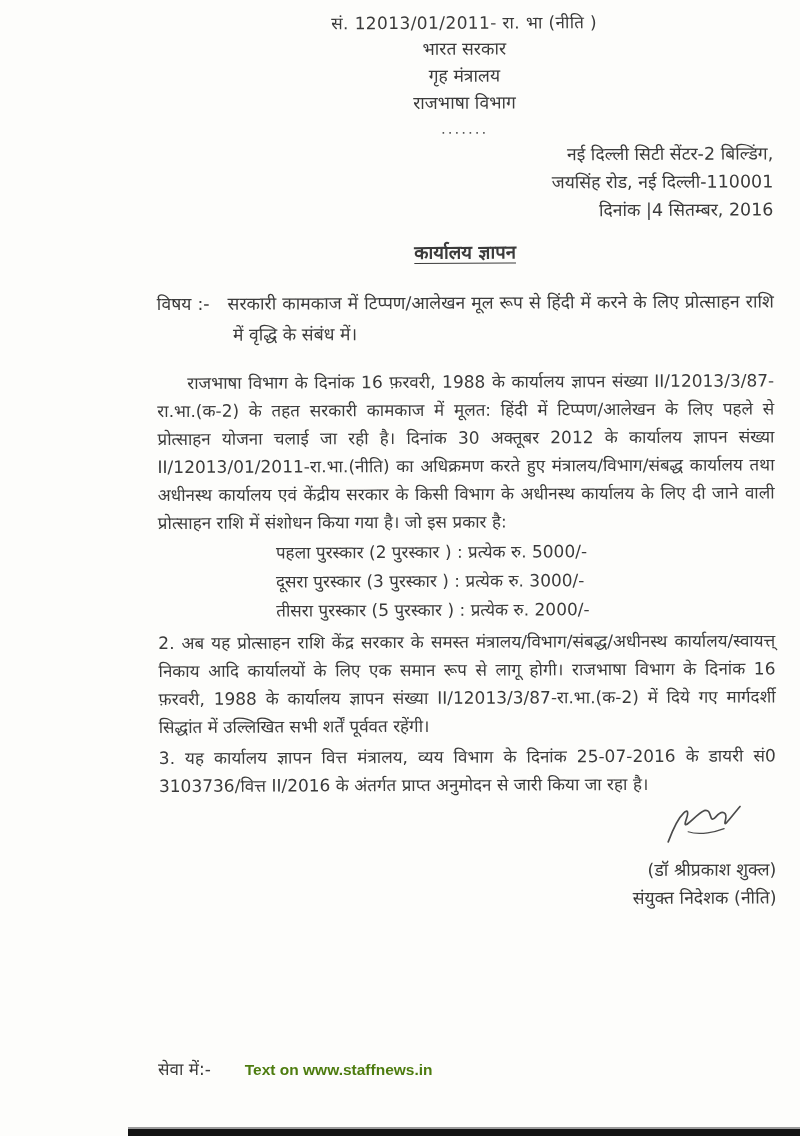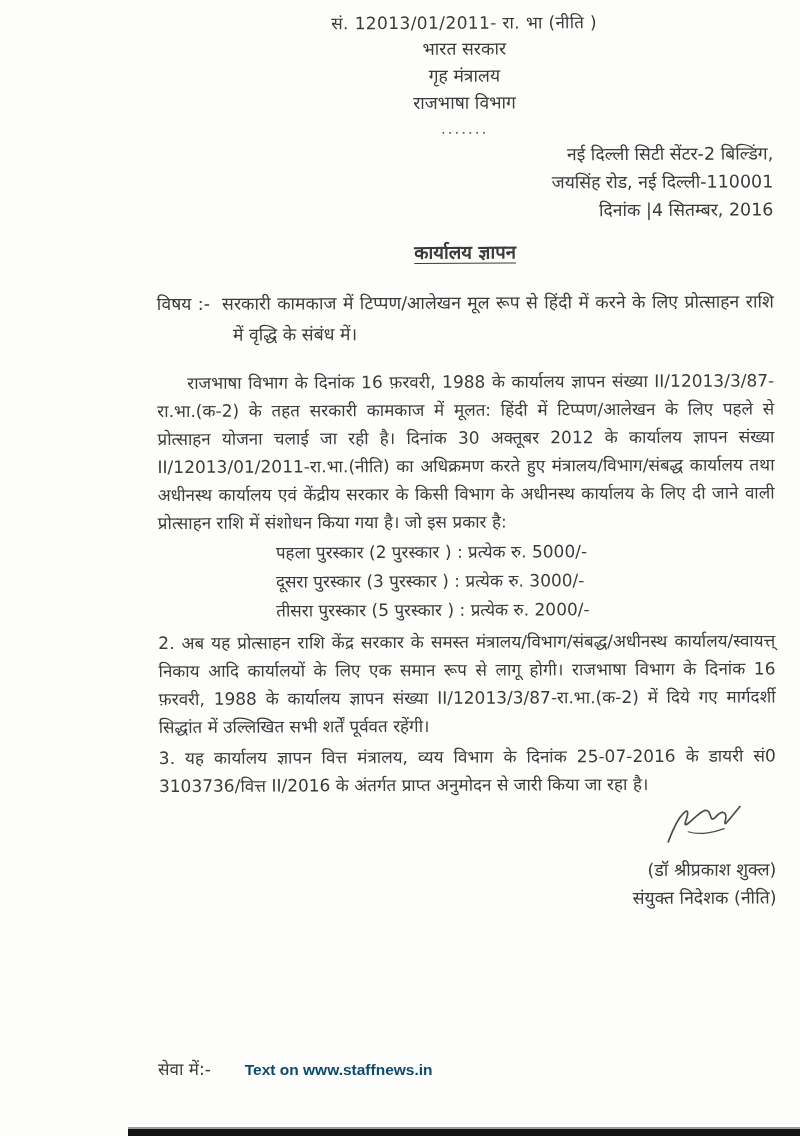--- a/index.html
+++ b/index.html
@@ -24,32 +24,32 @@
   .addr  { text-align: right; font-size: 17.5px; line-height: 28px; }
   .title {
     text-align: center; margin-top: 14px;
     font-size: 18.5px; font-weight: bold;
     text-decoration: underline; text-underline-offset: 4px;
   }
   .subject {
     margin-top: 24px; font-size: 17.5px; line-height: 31px;
     padding-left: 76px; text-indent: -76px; text-align: justify;
   }
-  .subj-label { margin-right: 12px; }
+  .subj-label { margin-right: 18px; }
   .body-para { margin-top: 18px; font-size: 17px; line-height: 28px; text-align: justify; }
   .indent-first { text-indent: 30px; }
   .tight { margin-top: 3px; }
   .awards { margin: 2px 0 2px 118px; font-size: 17px; line-height: 29px; }
   .signature { margin-top: 4px; text-align: right; font-size: 17.5px; line-height: 28px; }
   .sig-scribble { display: inline-block; margin-right: 26px; }
   .footer { position: absolute; left: 158px; right: 25px; top: 1057px; font-size: 17px; }
   .footer-row { display: flex; align-items: baseline; }
   .watermark {
     margin-left: 34px; font-weight: bold; font-size: 15.5px;
-    color: #0c4a6e; font-family: "Liberation Sans", sans-serif;
+    color: #4d7c0f; font-family: "Liberation Sans", sans-serif;
   }
   .dist-item {
     margin-top: 6px; line-height: 30px;
     padding-left: 47px; text-indent: -30px; text-align: justify;
   }
   .scan-edge-shadow { position: absolute; bottom: 7px; left: 128px; right: 0; height: 2px; background: #9a9a9a; }
   .scan-edge-bar    { position: absolute; bottom: 0;  left: 128px; right: 0; height: 7px; background: #141414; }
 </style>
 </head>
 <body>

